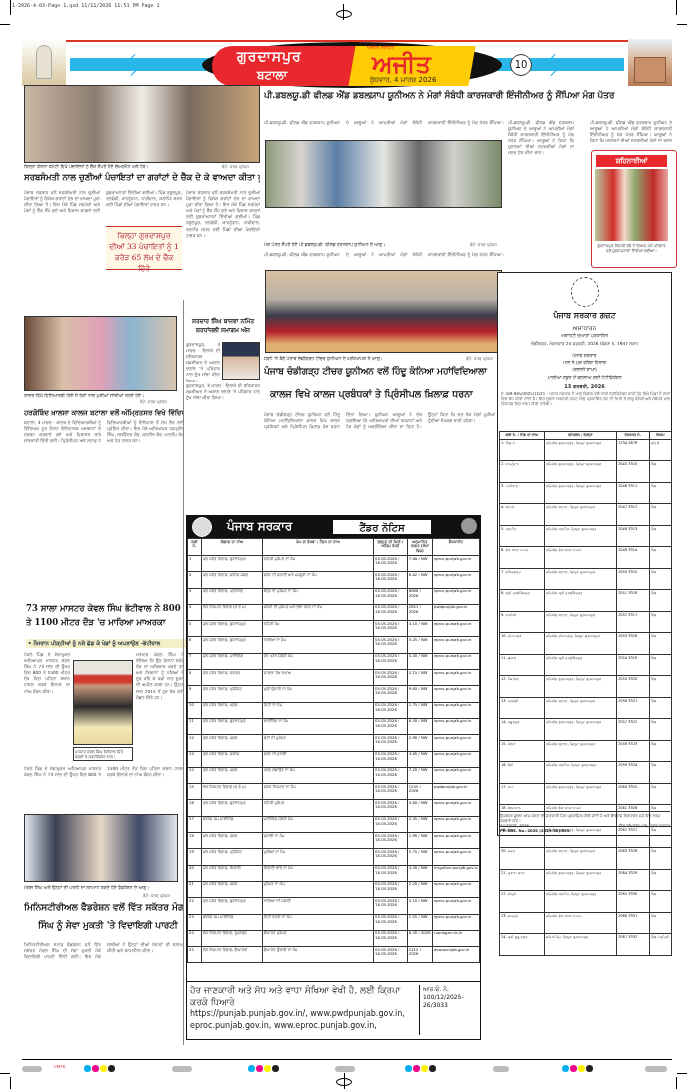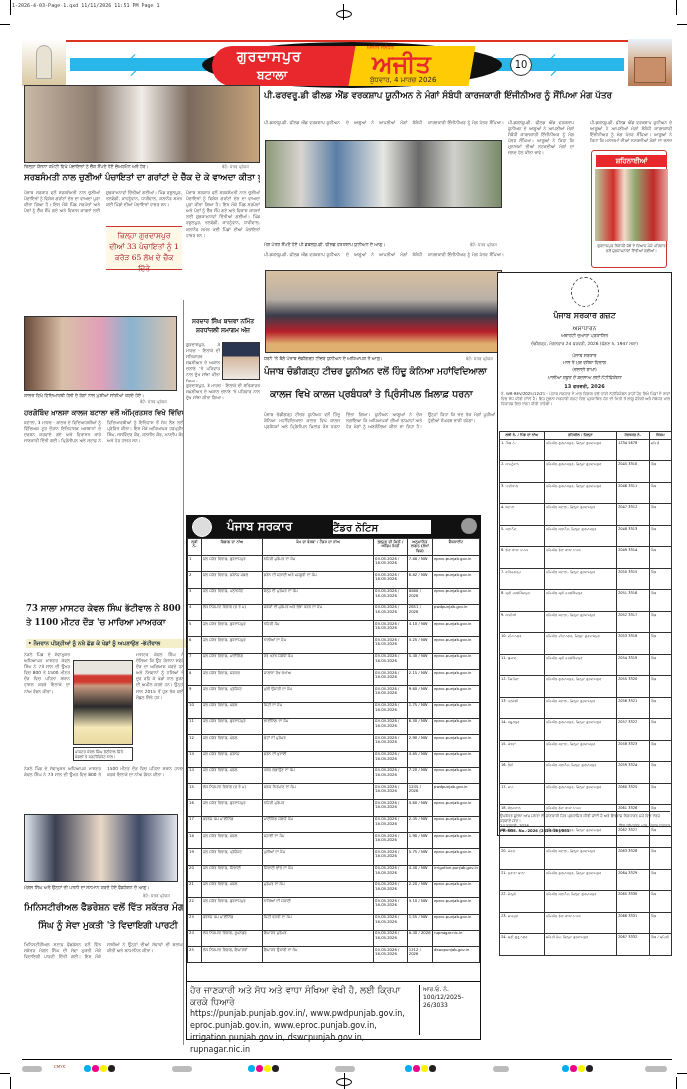--- a/index.html
+++ b/index.html
@@ -26,21 +26,21 @@
 .caption{position:absolute;font-size:4.5px;color:#222;white-space:nowrap;overflow:hidden}
 .credit{position:absolute;font-size:4px;color:#444}
 .headline{position:absolute;font-weight:bold;color:#111;font-family:"DejaVu Serif",serif;white-space:nowrap;overflow:hidden}
 .body-text{position:absolute;font-size:4.3px;line-height:6.1px;color:#333;overflow:hidden;text-align:justify;column-gap:6px}
 .box{position:absolute;border:1px solid #333}
 .red-head{position:absolute;background:#e8282c;color:#fff;font-weight:bold;text-align:center}
 
 .tender{position:absolute;left:186px;top:515px;width:295px;height:525px;border:1.5px solid #111;background:#fff}
 .t-head{position:absolute;left:0;top:0;width:100%;height:22px;background:#111;color:#fff}
 .t-title{position:absolute;left:40px;top:3px;font-size:12px;font-weight:bold;font-family:"DejaVu Serif",serif}
-.t-notice{position:absolute;left:145px;top:3px;width:100px;height:16px;background:#fff;color:#111;font-size:10px;font-weight:bold;line-height:16px;border:1px solid #111}
+.t-notice{position:absolute;left:145px;top:3px;width:100px;height:16px;background:#fff;color:#111;font-size:10px;font-weight:bold;text-align:center;line-height:16px;border:1px solid #111}
 .t-logo{position:absolute;left:5px;top:1px;width:20px;height:20px;border-radius:50%;background:#ddd;border:1px solid #fff}
 .t-logo2{position:absolute;right:3px;top:2px;width:16px;height:16px;border-radius:50%;background:#999}
 table.tt{position:absolute;left:0;top:22px;width:100%;border-collapse:collapse;font-size:3.8px;line-height:4.5px}
 table.tt td,table.tt th{border:0.6px solid #333;padding:0.5px 1px;vertical-align:top;color:#222}
 table.tt th{font-weight:bold;text-align:center;height:17px}
 table.tt tr.row td{height:16.3px}
 .t-footer{position:absolute;left:0;bottom:0;width:100%;height:58px;border-top:1.2px solid #111}
 .t-foot-main{position:absolute;left:3px;top:2px;width:225px;font-size:8px;line-height:12px;color:#222}
 .t-foot-main .hl{font-size:9px;font-weight:normal;font-family:"DejaVu Serif",serif}
 .t-foot-ref{position:absolute;left:232px;top:3px;width:60px;height:50px;border-left:1px solid #111;padding-left:3px;font-size:6px;line-height:8px}
@@ -120,30 +120,30 @@
 <div class="body-text" style="left:136px;top:652px;width:48px;height:112px">ਮਾਸਟਰ ਕੇਵਲ ਸਿੰਘ ਨੇ ਦੱਸਿਆ ਕਿ ਉਹ ਰੋਜ਼ਾਨਾ ਸਵੇਰੇ ਦੌੜ ਦਾ ਅਭਿਆਸ ਕਰਦੇ ਹਨ ਅਤੇ ਨੌਜਵਾਨਾਂ ਨੂੰ ਨਸ਼ਿਆਂ ਤੋਂ ਦੂਰ ਰਹਿ ਕੇ ਖੇਡਾਂ ਨਾਲ ਜੁੜਨ ਦੀ ਅਪੀਲ ਕਰਦੇ ਹਨ। ਉਨ੍ਹਾਂ ਸਾਲ 2015 ਤੋਂ ਹੁਣ ਤੱਕ ਕਈ ਮੈਡਲ ਜਿੱਤੇ ਹਨ।</div>
 <div class="body-text" style="left:24px;top:766px;width:160px;height:18px;column-count:2">ਨੇੜਲੇ ਪਿੰਡ ਦੇ ਸੇਵਾਮੁਕਤ ਅਧਿਆਪਕ ਮਾਸਟਰ ਕੇਵਲ ਸਿੰਘ ਨੇ 73 ਸਾਲ ਦੀ ਉਮਰ ਵਿਚ 800 ਤੇ 1500 ਮੀਟਰ ਦੌੜ ਵਿਚ ਪਹਿਲਾ ਸਥਾਨ ਹਾਸਲ ਕਰਕੇ ਇਲਾਕੇ ਦਾ ਨਾਂਅ ਰੌਸ਼ਨ ਕੀਤਾ।</div>
 
 <div class="photo" style="left:24px;top:814px;width:154px;height:68px;background:linear-gradient(90deg,#e0e8ee,#3a3f52 20%,#e8d8c8 50%,#3f4a66 75%,#e0e4ea)"></div>
 <div class="caption" style="left:24px;top:885px;width:154px">ਮੰਗਲ ਸਿੰਘ ਅਤੇ ਉਨ੍ਹਾਂ ਦੀ ਪਤਨੀ ਦਾ ਸਨਮਾਨ ਕਰਦੇ ਹੋਏ ਫੈਡਰੇਸ਼ਨ ਦੇ ਆਗੂ।</div>
 <div class="credit" style="left:143px;top:893px">ਫੋਟੋ: ਪੱਤਰ ਪ੍ਰੇਰਕ</div>
 <div class="headline" style="left:24px;top:902px;width:160px;font-size:9px">ਮਿਨਿਸਟੀਰੀਅਲ ਫੈਡਰੇਸ਼ਨ ਵਲੋਂ ਵਿੱਤ ਸਕੱਤਰ ਮੰਗਲ</div>
 <div class="headline" style="left:38px;top:920px;width:166px;font-size:9px">ਸਿੰਘ ਨੂੰ ਸੇਵਾ ਮੁਕਤੀ 'ਤੇ ਵਿਦਾਇਗੀ ਪਾਰਟੀ</div>
 <div class="body-text" style="left:24px;top:942px;width:160px;height:102px;column-count:2">ਮਿਨਿਸਟੀਰੀਅਲ ਸਟਾਫ਼ ਫੈਡਰੇਸ਼ਨ ਵਲੋਂ ਵਿੱਤ ਸਕੱਤਰ ਮੰਗਲ ਸਿੰਘ ਦੀ ਸੇਵਾ ਮੁਕਤੀ ਮੌਕੇ ਵਿਦਾਇਗੀ ਪਾਰਟੀ ਦਿੱਤੀ ਗਈ। ਇਸ ਮੌਕੇ ਸਾਥੀਆਂ ਨੇ ਉਨ੍ਹਾਂ ਦੀਆਂ ਸੇਵਾਵਾਂ ਦੀ ਸ਼ਲਾਘਾ ਕੀਤੀ ਅਤੇ ਸਨਮਾਨਿਤ ਕੀਤਾ।</div>
 
-<div class="headline" style="left:264px;top:90px;width:408px;font-size:8.8px">ਪੀ.ਫਰਵਰੂ.ਡੀ ਫੀਲਡ ਐਂਡ ਵਰਕਸ਼ਾਪ ਯੂਨੀਅਨ ਨੇ ਮੰਗਾਂ ਸੰਬੰਧੀ ਕਾਰਜਕਾਰੀ ਇੰਜੀਨੀਅਰ ਨੂੰ ਸੌਂਪਿਆ ਮੰਗ ਪੱਤਰ</div>
+<div class="headline" style="left:264px;top:90px;width:408px;font-size:8.8px">ਪੀ.ਡਬਲਯੂ.ਡੀ ਫੀਲਡ ਐਂਡ ਡਬਲਯ਼ਾਪ ਯੂਨੀਅਨ ਨੇ ਮੰਗਾਂ ਸੰਬੰਧੀ ਕਾਰਜਕਾਰੀ ਇੰਜੀਨੀਅਰ ਨੂੰ ਸੌਂਪਿਆ ਮੰਗ ਪੱਤਰ</div>
 <div class="body-text" style="left:264px;top:120px;width:240px;height:12px;column-count:3">ਪੀ.ਡਬਲਯੂ.ਡੀ. ਫੀਲਡ ਐਂਡ ਵਰਕਸ਼ਾਪ ਯੂਨੀਅਨ ਦੇ ਆਗੂਆਂ ਨੇ ਆਪਣੀਆਂ ਮੰਗਾਂ ਸੰਬੰਧੀ ਕਾਰਜਕਾਰੀ ਇੰਜੀਨੀਅਰ ਨੂੰ ਮੰਗ ਪੱਤਰ ਸੌਂਪਿਆ। ਆਗੂਆਂ ਨੇ ਕਿਹਾ ਕਿ ਮੁਲਾਜ਼ਮਾਂ ਦੀਆਂ ਲਟਕਦੀਆਂ ਮੰਗਾਂ ਦਾ ਜਲਦ ਹੱਲ ਕੀਤਾ ਜਾਵੇ।</div>
 <div class="photo" style="left:265px;top:140px;width:237px;height:68px;background:linear-gradient(90deg,#8c9a7a,#d8d4d0 15%,#5a7ea6 30%,#e6e6e2 50%,#6a6a6a 65%,#d0d0cc 80%,#7a8a6a)"></div>
 <div class="caption" style="left:264px;top:242px;width:180px">ਮੰਗ ਪੱਤਰ ਸੌਂਪਦੇ ਹੋਏ ਪੀ.ਡਬਲਯੂ.ਡੀ. ਫੀਲਡ ਵਰਕਸ਼ਾਪ ਯੂਨੀਅਨ ਦੇ ਆਗੂ।</div>
 <div class="credit" style="left:470px;top:242px">ਫੋਟੋ: ਪੱਤਰ ਪ੍ਰੇਰਕ</div>
 <div class="body-text" style="left:264px;top:252px;width:240px;height:12px;column-count:3">ਪੀ.ਡਬਲਯੂ.ਡੀ. ਫੀਲਡ ਐਂਡ ਵਰਕਸ਼ਾਪ ਯੂਨੀਅਨ ਦੇ ਆਗੂਆਂ ਨੇ ਆਪਣੀਆਂ ਮੰਗਾਂ ਸੰਬੰਧੀ ਕਾਰਜਕਾਰੀ ਇੰਜੀਨੀਅਰ ਨੂੰ ਮੰਗ ਪੱਤਰ ਸੌਂਪਿਆ। ਆਗੂਆਂ ਨੇ ਕਿਹਾ ਕਿ ਮੁਲਾਜ਼ਮਾਂ ਦੀਆਂ ਲਟਕਦੀਆਂ ਮੰਗਾਂ ਦਾ ਜਲਦ ਹੱਲ ਕੀਤਾ ਜਾਵੇ।</div>
 <div class="body-text" style="left:508px;top:120px;width:66px;height:148px">ਪੀ.ਡਬਲਯੂ.ਡੀ. ਫੀਲਡ ਐਂਡ ਵਰਕਸ਼ਾਪ ਯੂਨੀਅਨ ਦੇ ਆਗੂਆਂ ਨੇ ਆਪਣੀਆਂ ਮੰਗਾਂ ਸੰਬੰਧੀ ਕਾਰਜਕਾਰੀ ਇੰਜੀਨੀਅਰ ਨੂੰ ਮੰਗ ਪੱਤਰ ਸੌਂਪਿਆ। ਆਗੂਆਂ ਨੇ ਕਿਹਾ ਕਿ ਮੁਲਾਜ਼ਮਾਂ ਦੀਆਂ ਲਟਕਦੀਆਂ ਮੰਗਾਂ ਦਾ ਜਲਦ ਹੱਲ ਕੀਤਾ ਜਾਵੇ।</div>
 <div class="body-text" style="left:590px;top:120px;width:82px;height:22px">ਪੀ.ਡਬਲਯੂ.ਡੀ. ਫੀਲਡ ਐਂਡ ਵਰਕਸ਼ਾਪ ਯੂਨੀਅਨ ਦੇ ਆਗੂਆਂ ਨੇ ਆਪਣੀਆਂ ਮੰਗਾਂ ਸੰਬੰਧੀ ਕਾਰਜਕਾਰੀ ਇੰਜੀਨੀਅਰ ਨੂੰ ਮੰਗ ਪੱਤਰ ਸੌਂਪਿਆ। ਆਗੂਆਂ ਨੇ ਕਿਹਾ ਕਿ ਮੁਲਾਜ਼ਮਾਂ ਦੀਆਂ ਲਟਕਦੀਆਂ ਮੰਗਾਂ ਦਾ ਜਲਦ ਹੱਲ ਕੀਤਾ ਜਾਵੇ।</div>
 
-<div class="box" style="left:591px;top:150px;width:76px;height:118px;border:1px solid #c33;border-radius:3px">
+<div class="box" style="left:591px;top:150px;width:86px;height:118px;border:1px solid #c33;border-radius:3px">
   <div class="red-head" style="position:absolute;left:4px;top:4px;width:71px;height:12px;font-size:7px;line-height:12px">ਸ਼ਹਿਨਾਈਆਂ</div>
   <div style="position:absolute;left:3px;top:18px;width:73px;height:72px;background:linear-gradient(90deg,#b8c8a0,#d0302a 25%,#f2d8c8 40%,#8fa870 55%,#c22a2a 80%,#e8a8a0)"></div>
   <div style="position:absolute;left:3px;top:92px;width:73px;font-size:3.8px;line-height:5px;text-align:center;color:#222">ਗੁਰਦਾਸਪੁਰ ਨਿਵਾਸੀ ਜੋੜੇ ਦੇ ਵਿਆਹ ਮੌਕੇ ਪਰਿਵਾਰ ਵਲੋਂ ਸ਼ੁਭਕਾਮਨਾਵਾਂ ਦਿੱਤੀਆਂ ਗਈਆਂ।</div>
 </div>
 
 <div class="photo" style="left:265px;top:270px;width:237px;height:83px;background:linear-gradient(#d8c0a0 0%,#b8b0a6 35%,#3a3c4a 55%,#b8202a 75%,#e0b070 90%)"></div>
 <div class="caption" style="left:264px;top:356px;width:180px">ਧਰਨੇ 'ਤੇ ਬੈਠੇ ਪੰਜਾਬ ਚੰਡੀਗੜ੍ਹ ਟੀਚਰ ਯੂਨੀਅਨ ਦੇ ਅਧਿਆਪਕ ਤੇ ਆਗੂ।</div>
 <div class="credit" style="left:466px;top:356px">ਫੋਟੋ: ਪੱਤਰ ਪ੍ਰੇਰਕ</div>
 <div class="headline" style="left:264px;top:366px;width:240px;font-size:9px">ਪੰਜਾਬ ਚੰਡੀਗੜ੍ਹ ਟੀਚਰ ਯੂਨੀਅਨ ਵਲੋਂ ਹਿੰਦੂ ਕੰਨਿਆ ਮਹਾਂਵਿਦਿਆਲਾ</div>
 <div class="headline" style="left:270px;top:388px;width:230px;font-size:9.5px">ਕਾਲਜ ਵਿਖੇ ਕਾਲਜ ਪ੍ਰਬੰਧਕਾਂ ਤੇ ਪ੍ਰਿੰਸੀਪਲ ਖ਼ਿਲਾਫ਼ ਧਰਨਾ</div>
@@ -376,21 +376,20 @@
           <td>1212 / 2026</td>
           <td>dswcpunjab.gov.in</td>
         </tr>
       </tbody>
   </table>
   <div class="t-footer">
     <div class="t-foot-main">
       <div class="hl">ਹੋਰ ਜਾਣਕਾਰੀ ਅਤੇ ਸੋਧ ਅਤੇ ਵਾਧਾ ਸੰਖਿਆ ਵੇਖੀ ਹੈ, ਲਈ ਕ੍ਰਿਪਾ ਕਰਕੇ ਧਿਆਰੇ</div>
       <div>https://punjab.punjab.gov.in/, www.pwdpunjab.gov.in,</div>
       <div>eproc.punjab.gov.in, www.eproc.punjab.gov.in,</div>
-      <div>irrigation.punjab.gov.in, dswcpunjab.gov.in, rupnagar.nic.in</div>
     </div>
     <div class="t-foot-ref">ਆਰ.ਓ. ਨੰ. 100/12/2025-26/3033</div>
   </div>
 </div>
 
 <div class="gazette">
   <div class="g-emblem"></div>
   <div class="g-line" style="top:38px;font-size:8px;font-weight:bold">ਪੰਜਾਬ ਸਰਕਾਰ ਗਜ਼ਟ</div>
   <div class="g-line" style="top:51px;font-size:6px">ਅਸਾਧਾਰਨ</div>
   <div class="g-line" style="top:60px;font-size:4.5px">ਅਥਾਰਟੀ ਦੁਆਰਾ ਪ੍ਰਕਾਸ਼ਿਤ</div>

